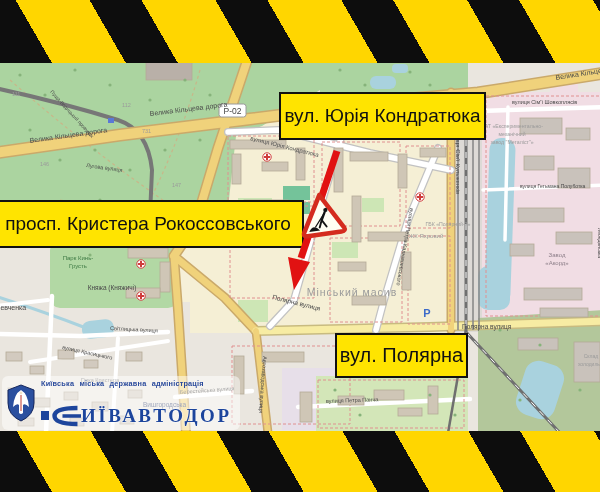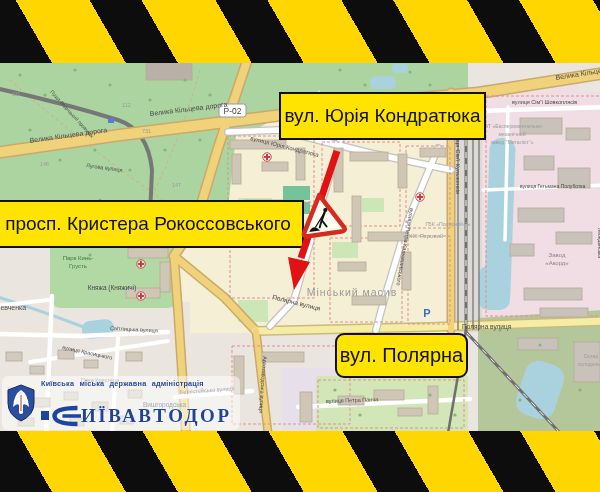--- a/index.html
+++ b/index.html
@@ -10,21 +10,21 @@
         background:repeating-linear-gradient(60deg,#0d0d0d 0 45px,#ffd600 45px 109px);}
   .tape-top{top:0;height:63px;}
   .tape-bottom{top:431px;height:61px;}
   .map-svg{position:absolute;left:0;top:0;z-index:5;}
   .overlay-svg{position:absolute;left:0;top:0;z-index:40;pointer-events:none;}
   .callout{position:absolute;z-index:30;display:flex;align-items:center;justify-content:center;
            background:#ffe400;border:2px solid #111;box-sizing:border-box;color:#111;
            font-size:19px;white-space:nowrap;}
   .co-kondratyuk{left:279px;top:92px;width:207px;height:48px;}
   .co-rokossovsky{left:-8px;top:200px;width:312px;height:48px;}
-  .co-polyarna{left:335px;top:333px;width:133px;height:45px;font-size:20px;border-radius:9px;}
+  .co-polyarna{left:335px;top:333px;width:133px;height:45px;font-size:20px;}
   .logo{position:absolute;left:2px;top:376px;width:238px;height:54px;z-index:30;
         background:rgba(255,255,255,.5);border-radius:6px;display:flex;align-items:center;
         gap:5px;padding:2px 4px;box-sizing:border-box;}
   .logo-col{display:flex;flex-direction:column;justify-content:center;}
   .org{font-size:7.3px;font-weight:bold;color:#2a4a9c;letter-spacing:.2px;word-spacing:3px;white-space:nowrap;}
   .brand{display:flex;align-items:center;margin-top:16px;color:#1d459c;
          font-family:"Liberation Serif",serif;font-weight:bold;
          text-shadow:0 0 2px #fff,0 0 1px #fff;}
   .brand-rest{font-size:19px;letter-spacing:2.5px;line-height:1;}
   .k-mark{width:8px;height:9px;background:#1d459c;margin-right:2px;}

